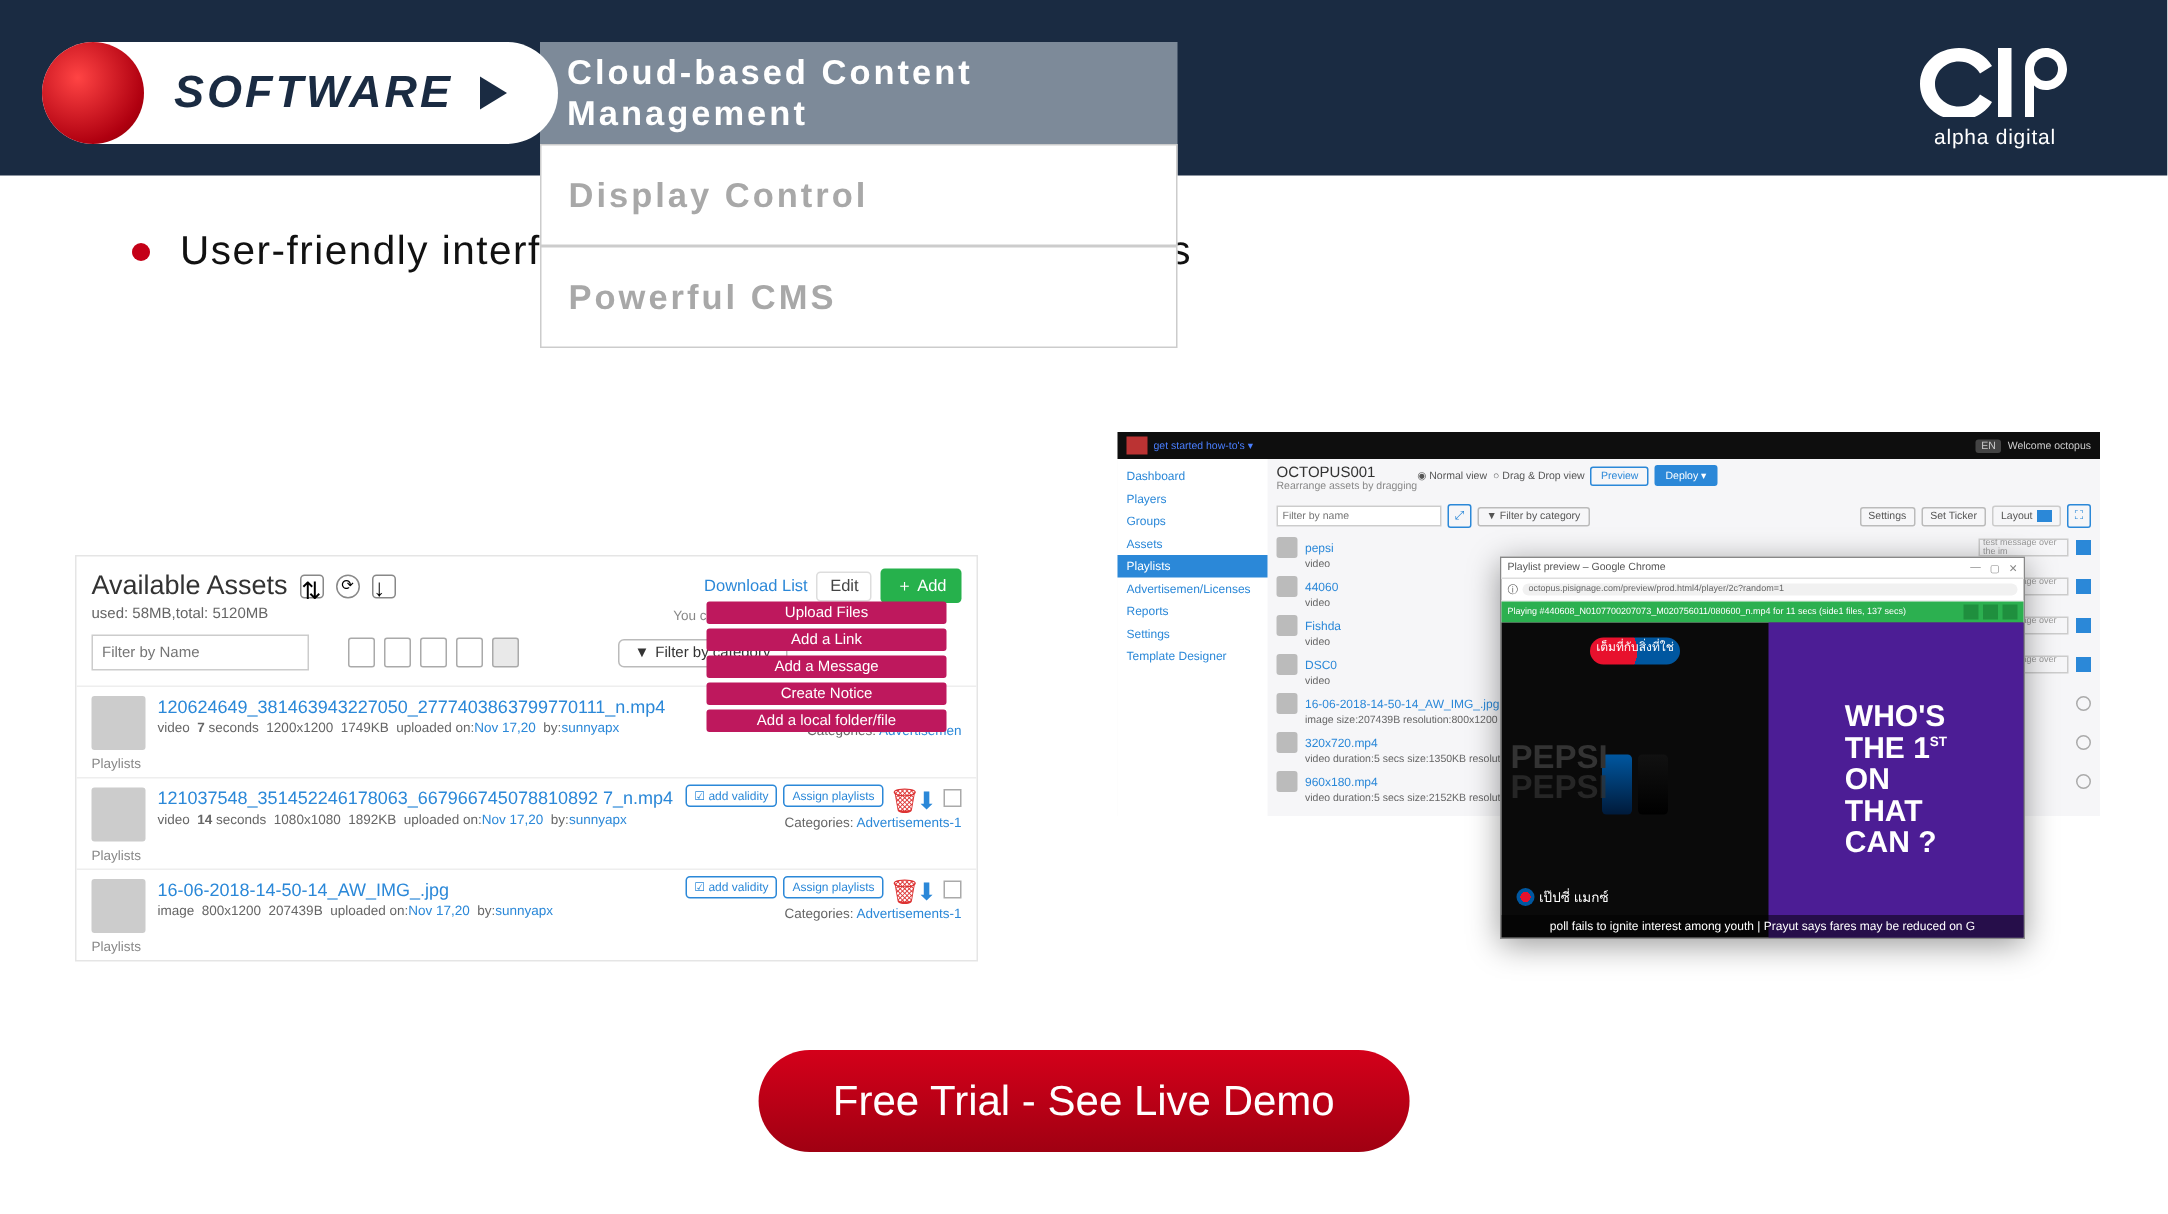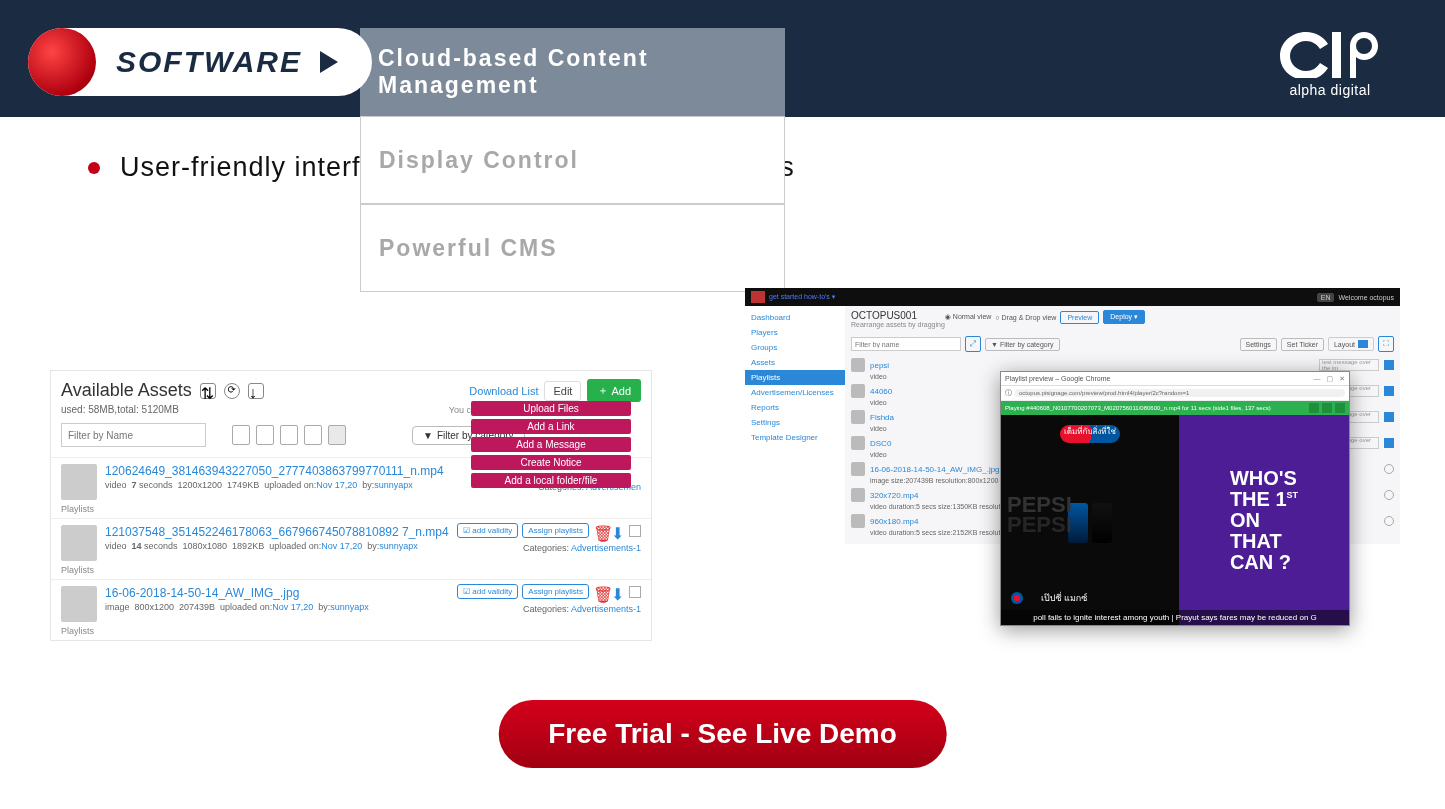--- a/index.html
+++ b/index.html
@@ -5,21 +5,21 @@
 *{box-sizing:border-box;margin:0;padding:0;font-family:Arial,Helvetica,sans-serif}
 body{background:#fff;width:1445px;height:809px;overflow:hidden;position:relative}
 
 .hdr{background:#1a2b42;height:117px;display:flex;align-items:flex-start;position:relative}
 .software-tab{position:absolute;left:28px;top:28px;height:68px;display:flex;align-items:center}
 .red-circle{width:68px;height:68px;border-radius:50%;background:radial-gradient(circle at 35% 35%,#ff4444,#b00010 70%,#7f0000);position:relative;z-index:2}
 .software-pill{height:68px;background:#fff;border-radius:34px;display:flex;align-items:center;padding-left:88px;padding-right:34px;margin-left:-68px;z-index:1}
 .software-pill span.sw{font-style:italic;font-weight:700;font-size:30px;letter-spacing:2px;color:#1a2b42}
 .software-pill .tri{margin-left:18px;width:0;height:0;border-top:11px solid transparent;border-bottom:11px solid transparent;border-left:18px solid #1a2b42}
 .tabrow{position:absolute;left:360px;top:28px;width:425px}
-.tabrow .tab{height:88px;display:flex;align-items:center;padding-left:18px;font-size:23px;letter-spacing:2px;font-weight:700;border:1px solid #ccc}
+.tabrow .tab{height:68px;display:flex;align-items:center;padding-left:18px;font-size:23px;letter-spacing:2px;font-weight:700;border:1px solid #ccc}
 .tab.active{background:#7d8a99;color:#fff;border:none}
 .tab.inactive{background:#fff;color:#a8a8a8}
 .logo{position:absolute;right:55px;top:18px;text-align:center;color:#fff}
 .logo svg{width:120px;height:60px}
 .logo .brand{font-size:14px;letter-spacing:.5px;color:#fff}
 .bullet-line{display:flex;align-items:center;margin-left:88px;margin-top:35px}
 .bullet-line .dot{width:12px;height:12px;border-radius:50%;background:#c40017;margin-right:20px}
 .bullet-line .txt{font-size:27px;letter-spacing:1px;color:#111}
 
 .left-shot{position:absolute;left:50px;top:370px;width:602px;background:#fff;border:1px solid #e5e5e5}
@@ -45,21 +45,21 @@
 .asset{padding:6px 10px 4px 10px;border-top:1px solid #eee;position:relative}
 .asset .top{display:flex;align-items:flex-start;gap:8px}
 .thumb{width:36px;height:36px;background:#ccc;border-radius:2px;flex-shrink:0}
 .fname{color:#2b88d8;font-size:12px}
 .meta{font-size:9px;color:#666;margin-top:2px}
 .meta .k{color:#666}
 .meta .v{color:#2b88d8}
 .cats{position:absolute;right:10px;top:24px;font-size:9px;color:#666}
 .cats .cv{color:#2b88d8}
 .pl-label{font-size:9px;color:#888;margin-top:4px}
-.rowbtns{position:absolute;right:10px;top:4px;display:flex;gap:4px;align-items:center}
+.rowbtns{position:absolute;right:10px;top:4px;display:flex;gap:4px;align-items:flex-end}
 .pillbtn{border:1px solid #2b88d8;color:#2b88d8;font-size:8px;padding:2px 5px;border-radius:3px}
 .tinyico{width:14px;height:14px;display:inline-block}
 
 .right-shot{position:absolute;left:745px;top:288px;width:655px;background:#f6f6f8}
 .rs-top{height:18px;background:#0e0e0e;display:flex;align-items:center;justify-content:space-between;padding:0 6px}
 .rs-top .l{display:flex;align-items:center;gap:4px}
 .rs-top .l .sq{width:14px;height:12px;background:#b33}
 .rs-top .l .lnk{font-size:7px;color:#4a7fff}
 .rs-top .r{font-size:7px;color:#ccc;display:flex;align-items:center;gap:4px}
 .rs-top .r .en{background:#444;padding:1px 4px;border-radius:2px}
@@ -104,24 +104,24 @@
 .ad-left{flex:1;display:flex;flex-direction:column;align-items:center;justify-content:flex-start;padding-top:10px}
 .pepsi-logo{width:60px;height:18px;background:radial-gradient(circle at 20% 50%,#e8112d 0 40%,#0057a0 40% 100%);border-radius:9px;display:flex;align-items:flex-start;justify-content:center;font-size:8px;color:#fff}
 .cans{display:flex;gap:4px;margin-top:60px}
 .can{width:20px;height:40px;background:linear-gradient(#0057a0,#001a3a);border-radius:3px}
 .can.b{background:linear-gradient(#111,#000)}
 .pp{position:absolute;left:6px;top:80px;font-size:22px;color:#333;font-weight:800;line-height:.9}
 .ad-right{width:170px;background:#4c1d95;display:flex;flex-direction:column;align-items:center;justify-content:center}
 .headline{font-weight:800;line-height:1.05;font-size:20px;text-align:left}
 .headline .sup{font-size:9px;vertical-align:super}
 .sub-cap{position:absolute;left:0;right:0;bottom:0;background:rgba(0,0,0,.5);color:#fff;font-size:8px;padding:3px 4px;text-align:center}
-.thai-brand{position:absolute;left:10px;bottom:20px;font-size:9px;display:flex;align-items:center;gap:18px}
+.thai-brand{position:absolute;left:10px;bottom:20px;font-size:9px;display:flex;align-items:center;gap:3px}
 .thai-brand .pl{width:12px;height:12px;border-radius:50%;background:radial-gradient(circle,#e8112d 0 40%,#0057a0 40%)}
 
-.cta{position:absolute;left:50%;transform:translateX(-50%);top:700px;background:#c40017;background:linear-gradient(#d4001a,#a00012);color:#fff;font-weight:700;font-size:28px;padding:18px 50px;border-radius:40px}
+.cta{position:absolute;left:50%;transform:translateX(-50%);top:700px;background:#c40017;background:linear-gradient(#d4001a,#a00012);color:#fff;font-weight:400;font-size:28px;padding:18px 50px;border-radius:40px}
 </style>
 </head>
 <body>
 
 <div class="hdr">
   <div class="software-tab">
     <div class="red-circle"></div>
     <div class="software-pill">
       <span class="sw">SOFTWARE</span>
       <span class="tri"></span>

